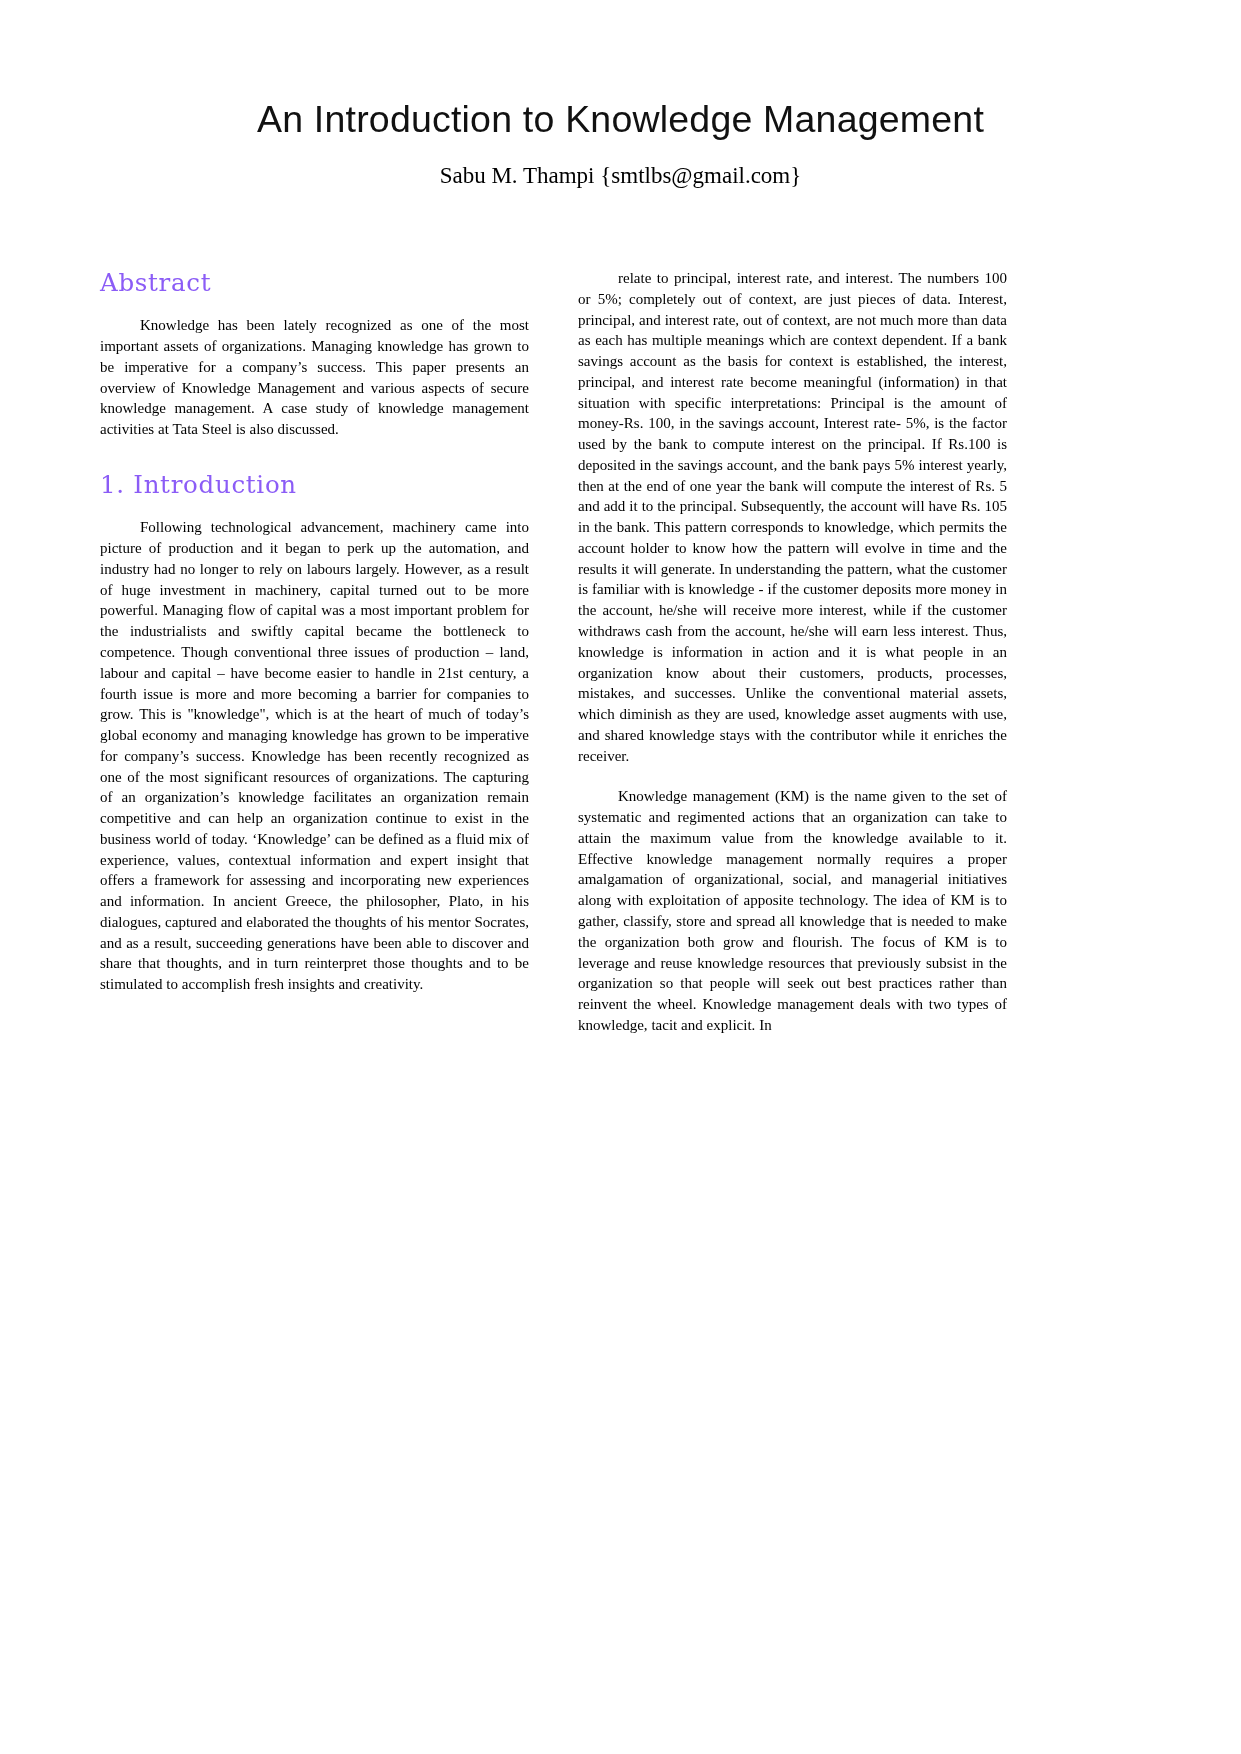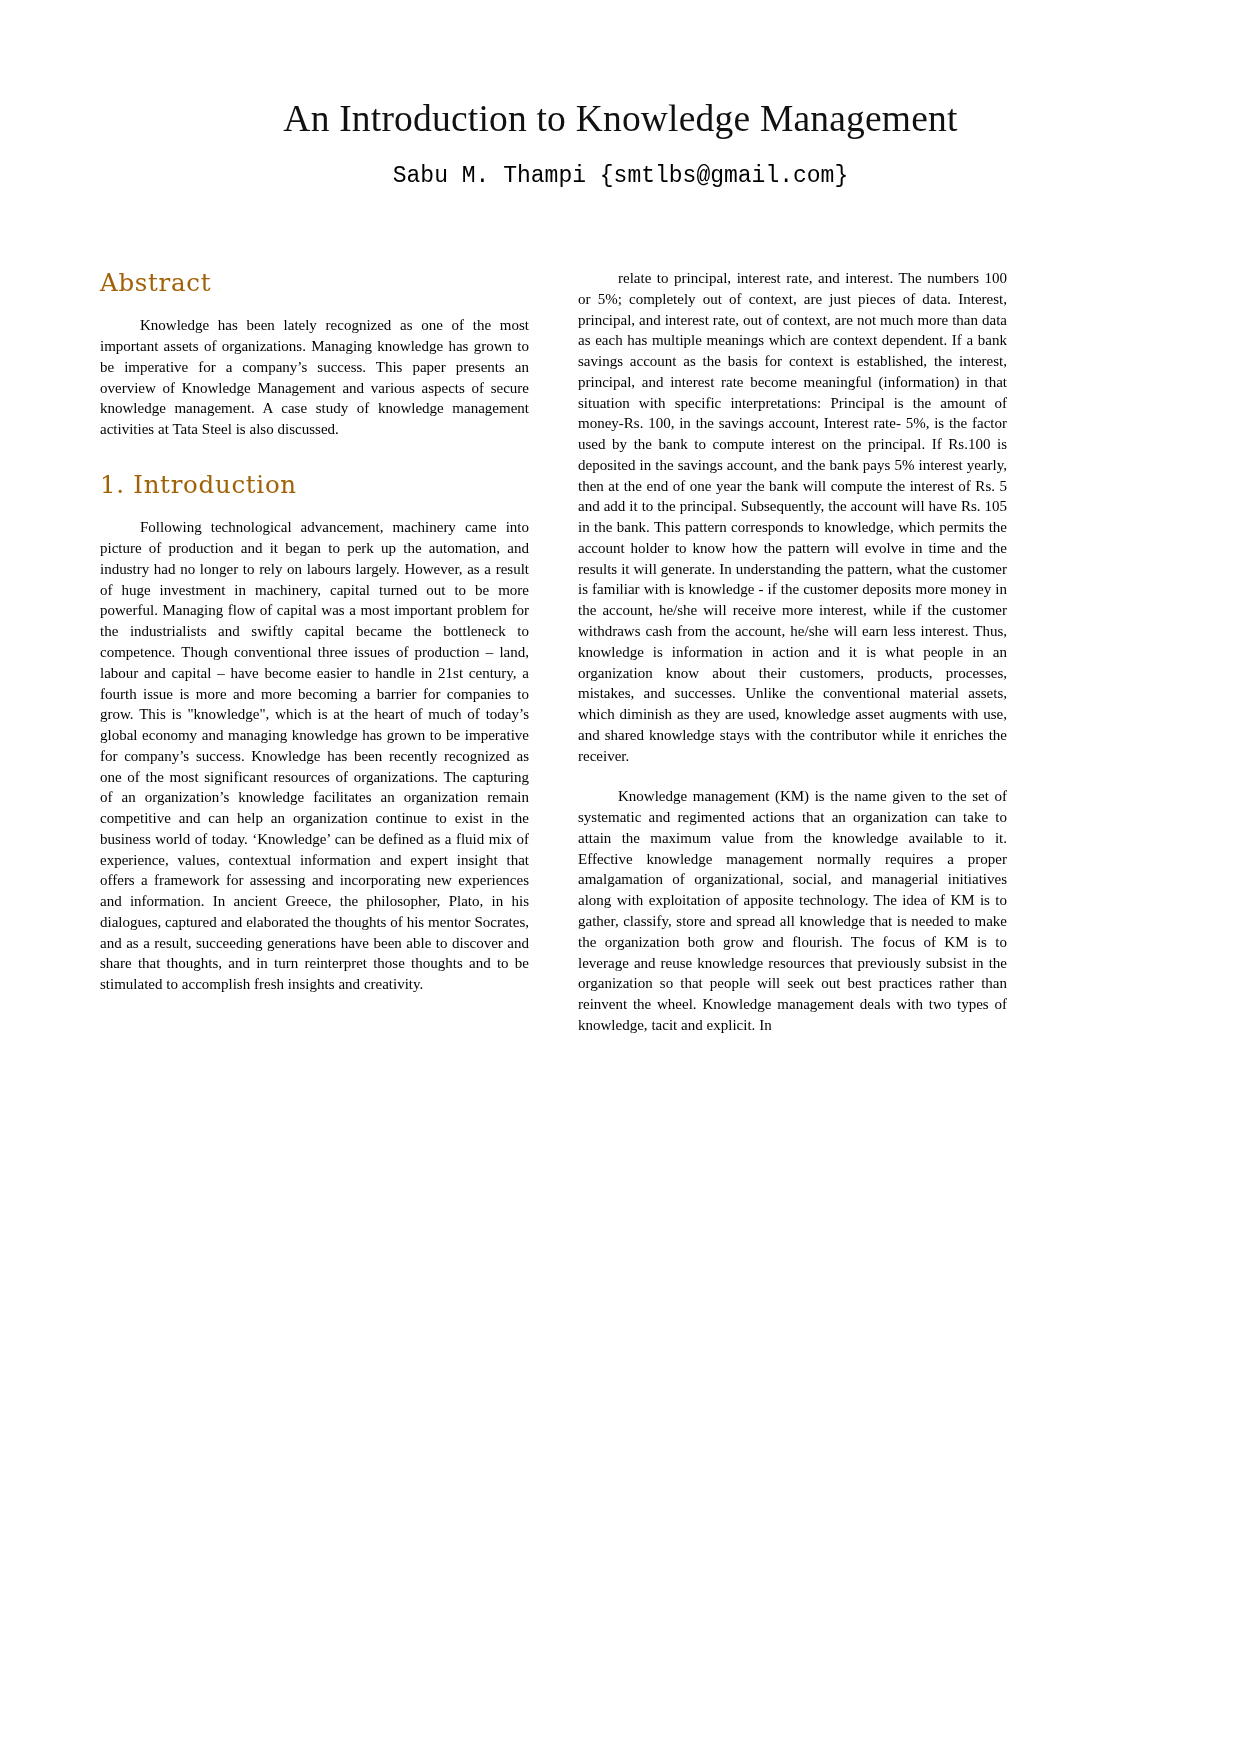--- a/index.html
+++ b/index.html
@@ -21,30 +21,30 @@
 
   
   .title-block {
     position: absolute;
     left: 100px;
     top: 98px;
     width: 1041px;
     text-align: center;
   }
   .paper-title {
-    font-family: Liberation Serif, serif;
+    font-family: Liberation Sans, sans-serif;
     font-size: 37.5px;
     line-height: 1.12;
     font-weight: 400;
     letter-spacing: 0.2px;
     margin: 0 0 22px 0;
     color: #111111;
   }
   .author-line {
-    font-family: Liberation Mono, monospace;
+    font-family: Liberation Serif, serif;
     font-size: 23px;
     line-height: 1.25;
     margin: 0 0 4px 0;
   }
   .affiliation-line {
     font-family: "Liberation Serif", "DejaVu Serif", serif;
     font-size: 18.5px;
     line-height: 1.25;
     margin: 0;
   }
@@ -65,21 +65,21 @@
   .col-left  { left: 0px; }
   .col-right { left: 478px; }
 
   h2.section-heading {
     font-family: "DejaVu Serif", "Liberation Serif", serif;
     font-weight: 400;
     font-size: 24.5px;
     line-height: 1.2;
     letter-spacing: 0.7px;
     margin: 0 0 18px 0;
-    color: #a16207;
+    color: #8b5cf6;
   }
   h2.section-heading.tight-top { margin-top: 0; }
   h2.intro-heading {
     margin-top: 30px;
   }
 
   p.para {
     font-family: "Liberation Serif", "DejaVu Serif", serif;
     font-size: 15px;
     line-height: 1.385;

